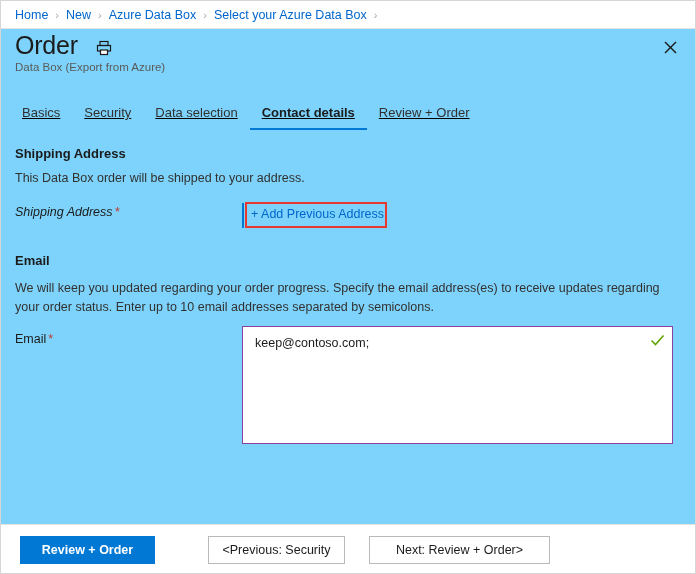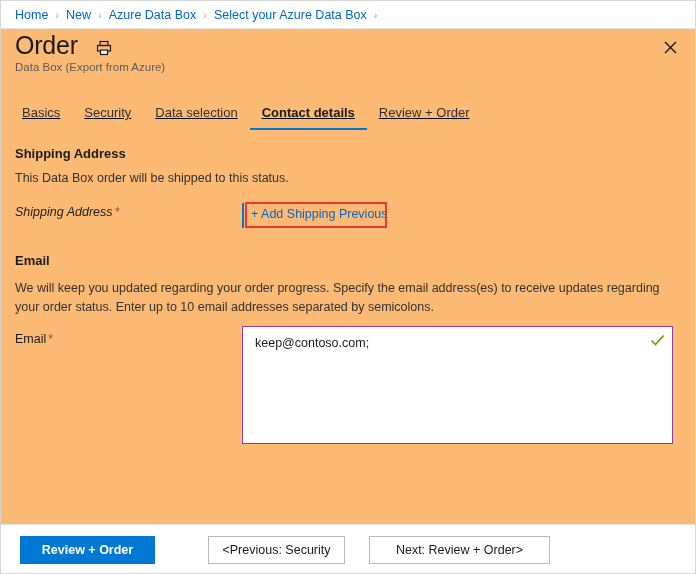--- a/index.html
+++ b/index.html
@@ -9,21 +9,21 @@
   }
   body {
     font-family: "Liberation Sans", sans-serif;
     -webkit-font-smoothing: antialiased;
   }
   #app {
     position: relative;
     width: 696px;
     height: 574px;
     box-sizing: border-box;
-    background: #fdba74;
+    background: #7dd3fc;
     border: 1px solid #d6d6d6;
     overflow: hidden;
   }
 
   
   .breadcrumb {
     position: absolute;
     left: 0; top: 0;
     width: 100%;
     height: 28px;
@@ -285,28 +285,28 @@
 
   <div class="tabs">
     <div class="tab">Basics</div>
     <div class="tab">Security</div>
     <div class="tab">Data selection</div>
     <div class="tab active">Contact details</div>
     <div class="tab">Review + Order</div>
   </div>
 
   <div class="section-head" style="top:145px;">Shipping Address</div>
-  <div class="body-text" style="top:168px;">This Data Box order will be shipped to this status.</div>
+  <div class="body-text" style="top:168px;">This Data Box order will be shipped to your address.</div>
 
   <div class="field-label" style="top:204px;font-style:italic;">
     <span>Shipping Address</span><span class="req">*</span>
   </div>
 
   <div class="accent-bar"></div>
-  <div class="add-link">+ Add Shipping Previous</div>
+  <div class="add-link">+ Add Previous Address</div>
   <div class="callout-box"></div>
 
   <div class="section-head" style="top:252px;">Email</div>
   <div class="body-text" style="top:278px; width:660px;">We will keep you updated regarding your order progress. Specify the email address(es) to receive updates regarding your order status. Enter up to 10 email addresses separated by semicolons.</div>
 
   <div class="field-label" style="top:331px;">
     <span>Email</span><span class="req">*</span>
   </div>
 
   <div class="email-box">

